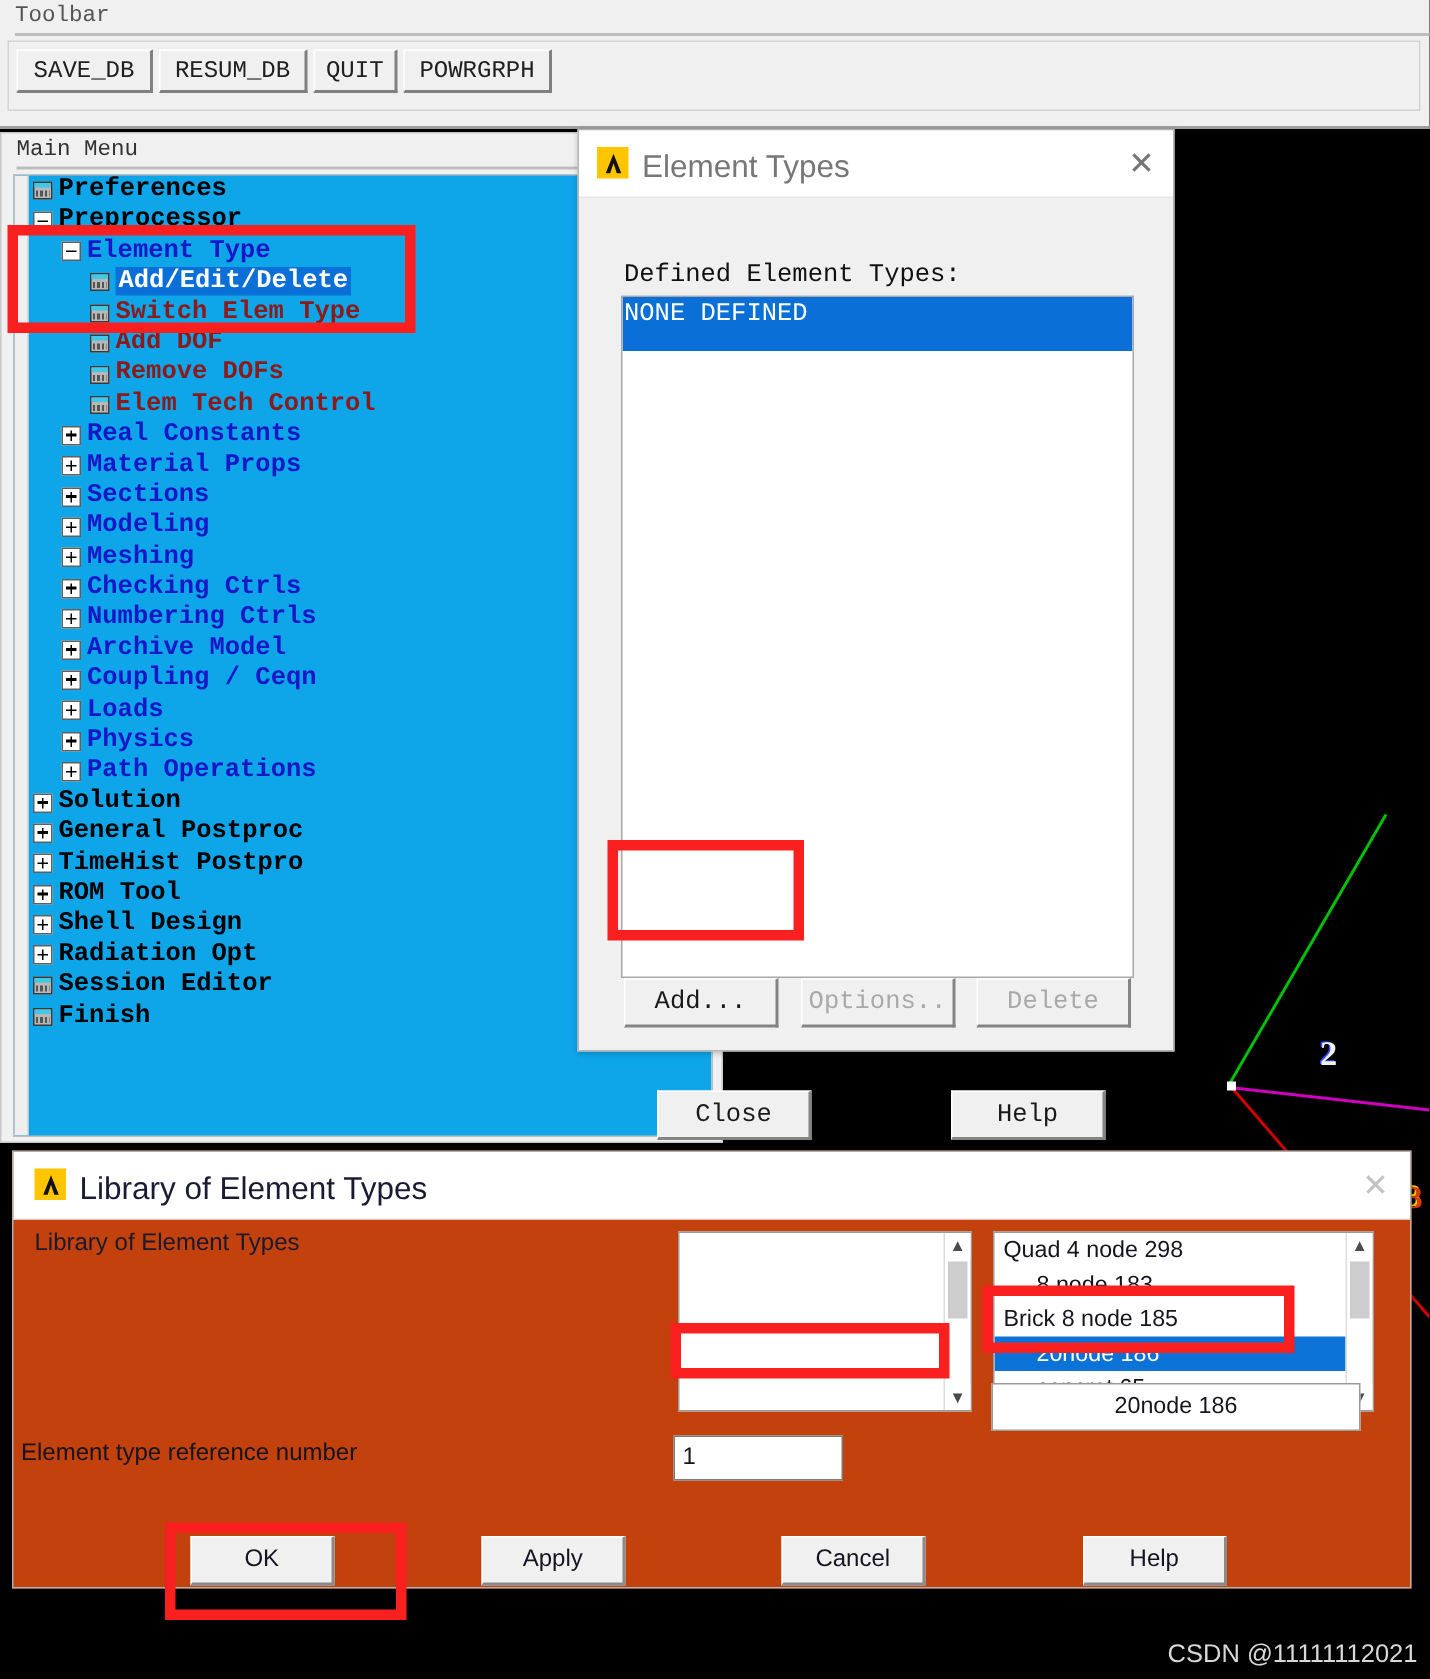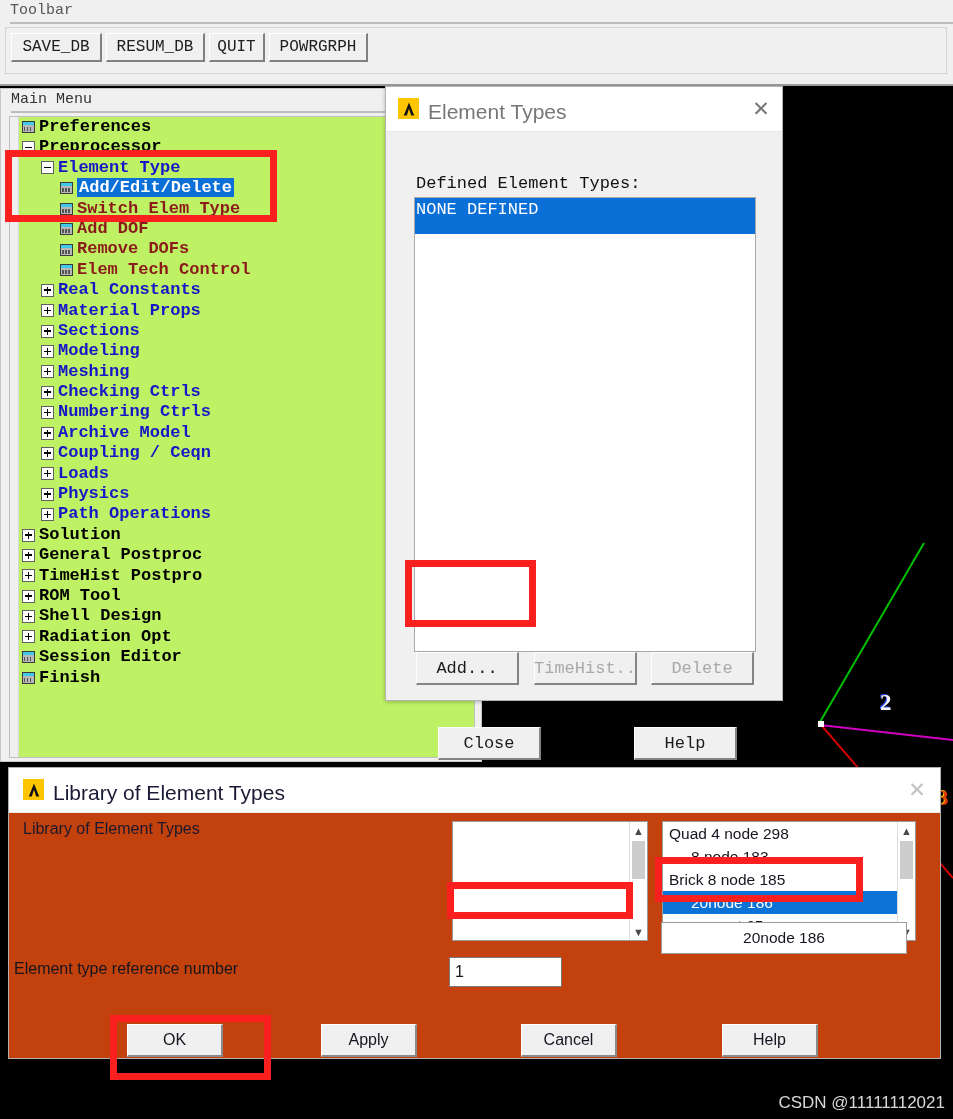--- a/index.html
+++ b/index.html
@@ -39,21 +39,21 @@
     position:absolute;left:0;top:88px;width:480px;height:672px;
     background:#f0f0f0;border:1px solid #c8c8c8;
   }
   #mainmenu-title{
     position:absolute;left:10px;top:2px;width:464px;height:20px;
     font-family:"Liberation Mono",monospace;font-size:15px;color:#333;
     border-bottom:2px solid #bdbdbd;
   }
   #mainmenu-tree{
     position:absolute;left:8px;top:27px;width:464px;height:640px;
-    background:#bef264;border:1px solid #c0c0c0;overflow:hidden;
+    background:#0ea5e9;border:1px solid #c0c0c0;overflow:hidden;
   }
   #tree-scroll{
     position:absolute;left:0;top:0;width:8px;height:100%;background:#efefef;
     border-right:1px solid #d8d8d8;
   }
   .trow{
     position:relative;height:20.4px;white-space:nowrap;
     font-family:"Liberation Mono",monospace;font-size:17px;font-weight:bold;
     line-height:20.4px;
   }
@@ -279,21 +279,21 @@
         </svg>
     </span>
     <span class="dlg-title-txt" style="left:42px;top:13px;">Element Types</span>
     <span class="dlg-close" style="right:4px;top:7px;">✕</span>
   </div>
   <div id="et-deflabel">Defined Element Types:</div>
   <div id="et-list">
     <div id="et-list-item">NONE DEFINED</div>
   </div>
   <div class="dbtn" id="et-btn-add" style="left:30px;top:565px;width:100px;">Add...</div>
-  <div class="dbtn disabled" id="et-btn-options" style="left:148px;top:565px;width:100px;">TimeHist..</div>
+  <div class="dbtn disabled" id="et-btn-options" style="left:148px;top:565px;width:100px;">Options..</div>
   <div class="dbtn disabled" id="et-btn-delete" style="left:265px;top:565px;width:100px;">Delete</div>
   <div class="dbtn" id="et-btn-close" style="left:52px;top:640px;width:100px;">Close</div>
   <div class="dbtn" id="et-btn-help" style="left:248px;top:640px;width:100px;">Help</div>
 </div>
 
 <div id="dlg-lib">
   <div id="dlg-lib-title">
     <span class="ansys-logo" style="left:14px;top:11px;">
       <svg width="16" height="16" viewBox="0 0 16 16">
           <path d="M8 1.5 L13.2 14.5 L10.2 14.5 L8 7.8 L5.8 14.5 L2.8 14.5 Z" fill="#111"></path>

